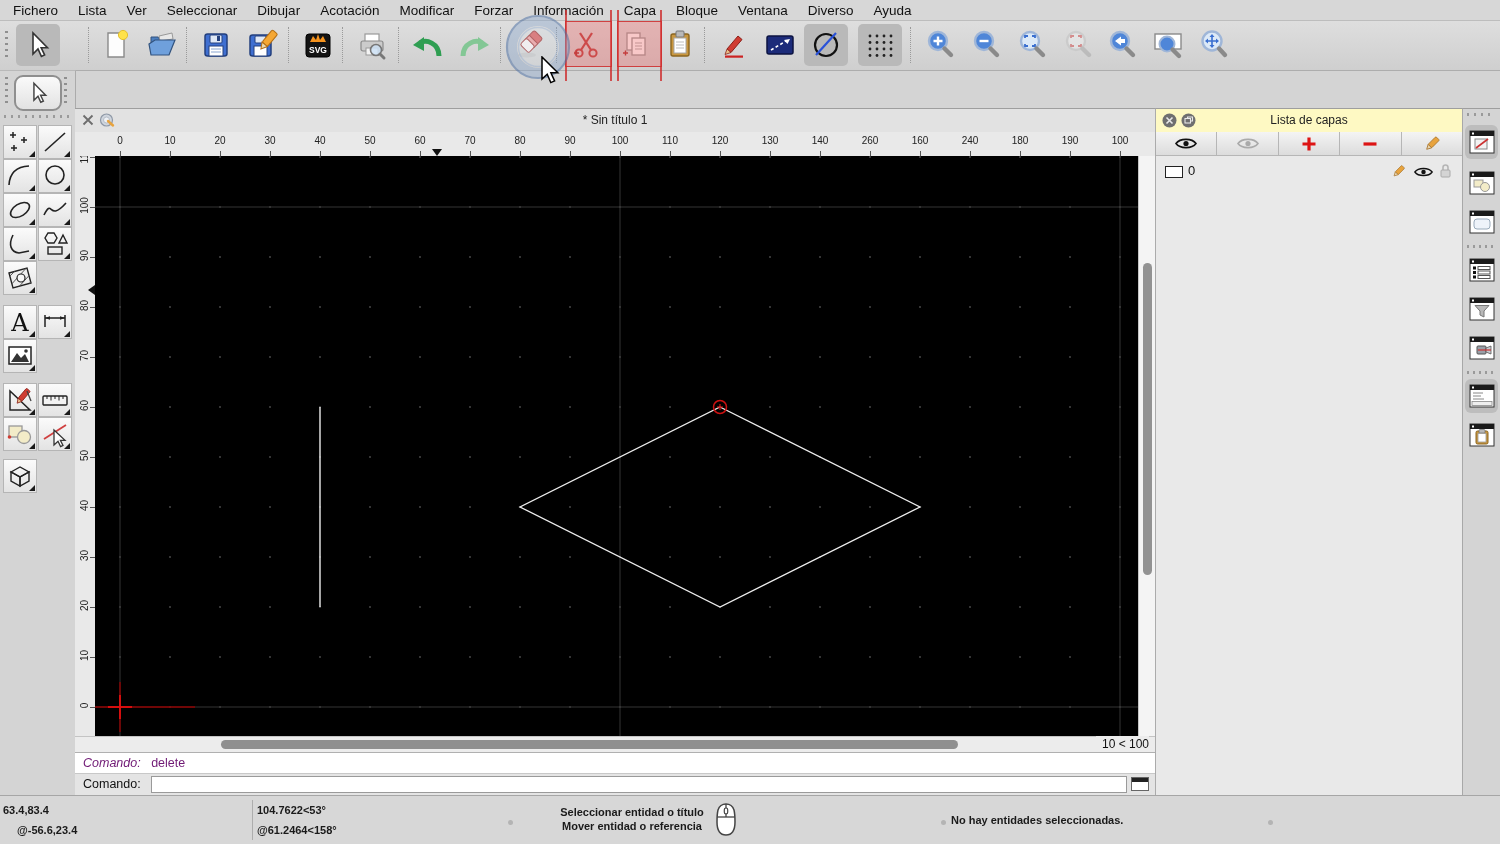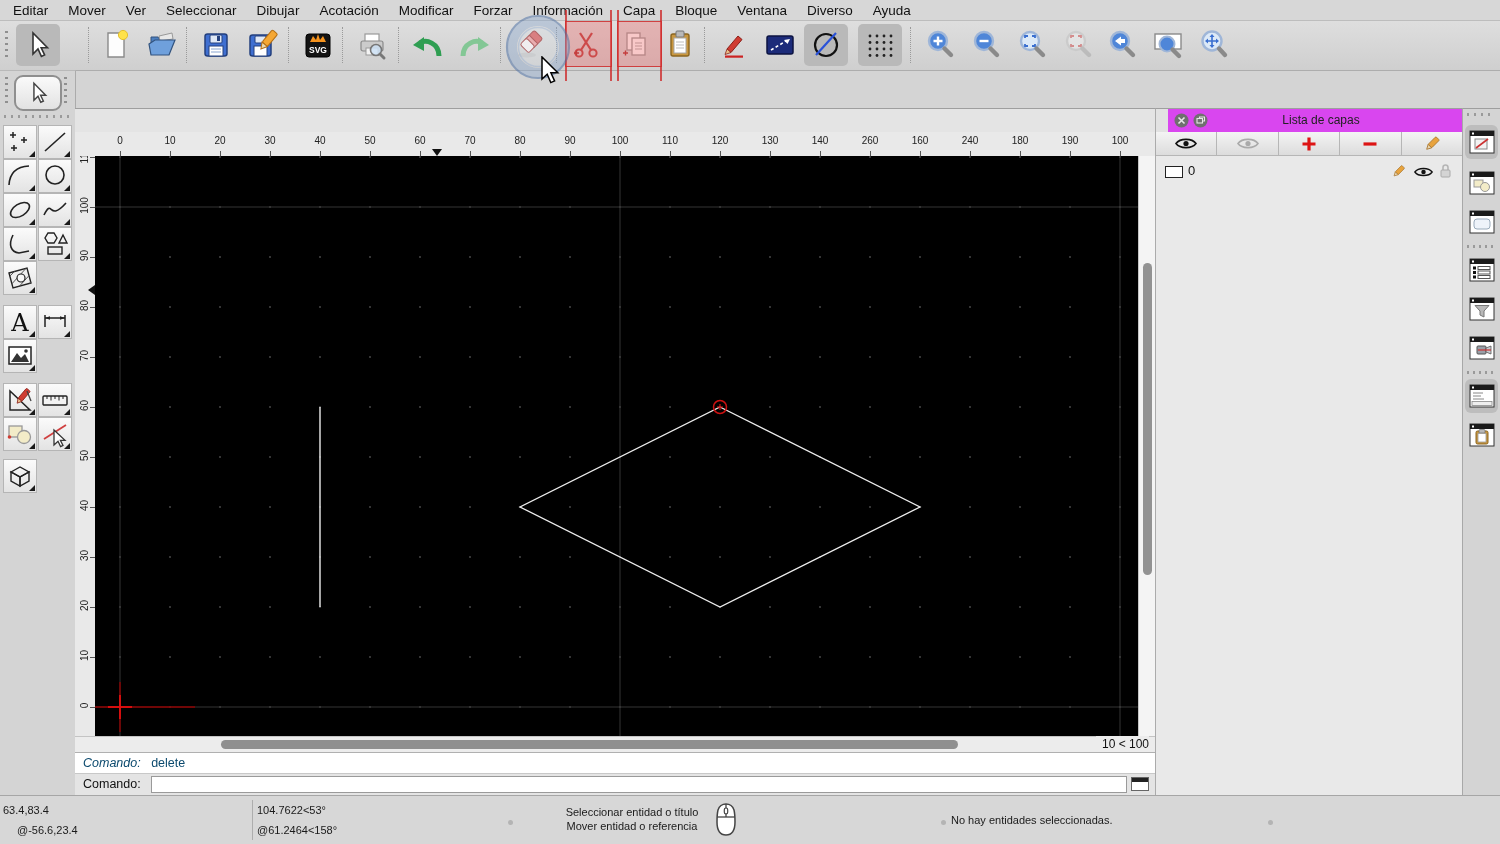--- a/index.html
+++ b/index.html
@@ -53,69 +53,69 @@
   .vmarker{position:absolute;right:0;width:0;height:0;margin-top:-5px;
            border-top:5px solid transparent;border-bottom:5px solid transparent;border-right:7px solid #111;}
   .canvas{position:absolute;left:20px;top:47px;width:1043px;height:580px;background:#000;}
   .vscroll{position:absolute;left:1063px;top:47px;width:17px;height:580px;background:#f4f4f4;border-left:1px solid #c4c4c4;box-sizing:border-box;}
   .vscroll .thumb{position:absolute;left:4px;width:9px;border-radius:5px;background:#929292;}
   .hscroll{position:absolute;left:0;top:627px;width:1080px;height:16px;background:#ececec;border-top:1px solid #c4c4c4;box-sizing:border-box;}
   .hscroll .thumb{position:absolute;top:3px;height:9px;border-radius:5px;background:#8f8f8f;}
   .grid-indicator{position:absolute;right:6px;top:627px;height:16px;line-height:16px;font-size:12px;color:#111;background:#ececec;padding-left:6px;}
   .cmd-history{position:absolute;left:0;top:643px;width:1080px;height:22px;background:#ffffff;
                border-top:1px solid #b0b0b0;border-bottom:1px solid #c8c8c8;box-sizing:border-box;
-               font-size:12.5px;color:#0c4a6e;line-height:21px;padding-left:8px;}
+               font-size:12.5px;color:#701a75;line-height:21px;padding-left:8px;}
   .cmd-history .lbl{font-style:italic;}
   .cmd-input{position:absolute;left:0;top:665px;width:1080px;height:22px;background:#e4e4e4;}
   .cmd-input .lbl{position:absolute;left:8px;top:3px;font-size:12.5px;color:#111;}
   .cmd-input input{position:absolute;left:76px;top:2px;width:968px;height:15px;border:1px solid #9a9a9a;
                    background:#fff;font-size:12px;padding:0 3px;outline:none;}
   .cmd-detach{position:absolute;right:6px;top:3px;width:18px;height:14px;background:#fff;border:1px solid #666;box-sizing:border-box;}
   .cmd-detach::before{content:"";position:absolute;left:0;top:0;width:100%;height:4px;background:#222;}
   
   .layers-panel{position:absolute;left:1155px;top:108px;width:307px;height:687px;background:#e2e2e2;
                 border-top:1px solid #9e9e9e;border-left:1px solid #ababab;box-sizing:border-box;}
-  .lp-header{position:absolute;left:12px;top:0;width:100%;height:23px;background:#d946ef;border-bottom:3px solid #0369a1;}
+  .lp-header{position:absolute;left:0;top:0;width:100%;height:23px;background:#fef9c3;border-bottom:3px solid #0369a1;}
   .lp-title{position:absolute;left:0;top:4px;width:100%;text-align:center;font-size:12px;color:#222;}
   .lp-btnrow{position:absolute;left:0;top:23px;width:100%;height:24px;display:flex;}
   .pbtn{flex:1;border-right:1px solid #b6b6b6;border-bottom:1px solid #b6b6b6;
         background:linear-gradient(#f4f4f4,#dcdcdc);display:flex;align-items:center;justify-content:center;}
   .pbtn:last-child{border-right:none;}
   .lp-list{position:absolute;left:0;top:47px;width:100%;height:640px;background:#e9e9e9;}
   .layer-row{position:absolute;left:0;top:5px;width:100%;height:20px;}
   .layer-swatch{position:absolute;left:9px;top:5px;width:16px;height:10px;background:#fff;border:1px solid #222;}
   .layer-name{position:absolute;left:32px;top:2px;font-size:13px;color:#111;}
   
   .dockstrip{position:absolute;left:1462px;top:108px;width:38px;height:687px;background:#d4d4d4;
              border-left:1px solid #a8a8a8;border-top:1px solid #9e9e9e;box-sizing:border-box;}
   .ds-handle{position:absolute;left:4px;top:4px;width:28px;height:3px;
              background:repeating-linear-gradient(90deg,#9a9a9a 0 2px,transparent 2px 7px);}
   .dbtn{position:absolute;left:2px;width:33px;height:34px;display:flex;align-items:center;justify-content:center;}
   .dbtn.pressed{background:#bdbdbd;border-radius:6px;}
   .ds-div{position:absolute;left:4px;width:28px;height:3px;
           background:repeating-linear-gradient(90deg,#9a9a9a 0 2px,transparent 2px 6px);}
   
-  .statusbar{position:absolute;left:0;top:795px;width:1500px;height:49px;background:#d7d7d7;border-top:1px solid #a6a6a6;box-sizing:border-box;}
+  .statusbar{position:absolute;left:0;top:795px;width:1500px;height:49px;background:#d7d7d7;border-top:1px solid #a6a6a6;box-sizing:border-box;font-weight:bold;}
   .sb-text{position:absolute;font-size:11px;color:#1a1a1a;white-space:nowrap;}
   .sb-div{position:absolute;top:4px;height:40px;width:1px;background:#adadad;}
   .sb-dot{position:absolute;width:5px;height:5px;border-radius:50%;background:#b4b4b4;}
   .hintblock{position:absolute;left:552px;top:9px;width:160px;text-align:center;font-size:11px;color:#1a1a1a;line-height:14px;}
   
   .ann-redbox{position:absolute;background:rgba(240,90,90,.32);border:1px solid rgba(205,45,45,.85);box-sizing:border-box;}
   .ann-redline{position:absolute;width:2px;background:rgba(205,45,45,.8);}
   svg{display:block;}
 </style>
 </head>
 <body>
 
 <div id="app">
 
   <div class="menubar" id="menubar">
-      <span class="mitem">Editar</span>
-      <span class="mitem">Mover</span>
+      <span class="mitem">Fichero</span>
+      <span class="mitem">Lista</span>
       <span class="mitem">Ver</span>
       <span class="mitem">Seleccionar</span>
       <span class="mitem">Dibujar</span>
       <span class="mitem">Acotación</span>
       <span class="mitem">Modificar</span>
       <span class="mitem">Forzar</span>
       <span class="mitem">Información</span>
       <span class="mitem">Capa</span>
       <span class="mitem">Bloque</span>
       <span class="mitem">Ventana</span>
@@ -482,20 +482,31 @@
       <svg width="30" height="30" viewBox="0 0 30 30">
         <polygon points="6,11 15,6 24,11 15,16" fill="none" stroke="#222" stroke-width="1.4"></polygon>
         <polygon points="6,11 6,20 15,25 15,16" fill="none" stroke="#222" stroke-width="1.4"></polygon>
         <polygon points="24,11 24,20 15,25 15,16" fill="none" stroke="#222" stroke-width="1.4"></polygon>
       </svg>
         <span class="corner"></span>
     </div>
   </div>
 
   <div class="docview">
+    <div class="tabbar">
+      <svg class="tab-close" viewBox="0 0 14 14">
+        <path d="M2.5 2.5 L11.5 11.5 M11.5 2.5 L2.5 11.5" stroke="#6d6d6d" stroke-width="1.8"></path>
+      </svg>
+      <svg class="tab-appicon" viewBox="0 0 16 16">
+        <circle cx="7.5" cy="8" r="6" fill="#cfd5dd" stroke="#8e98a6" stroke-width="1.2"></circle>
+        <circle cx="7.5" cy="8" r="3" fill="#eef1f5" stroke="#aab2be" stroke-width="0.8"></circle>
+        <line x1="9" y1="9" x2="14" y2="13.5" stroke="#e8a33d" stroke-width="2.4" stroke-linecap="round"></line>
+      </svg>
+      <div class="tab-title">* Sin título 1</div>
+    </div>
 
     <div class="hruler" id="hruler">
         <div class="num" style="left: 45px;">0</div>
         <div class="tick" style="left: 45px;"></div>
         <div class="num" style="left: 95px;">10</div>
         <div class="tick" style="left: 95px;"></div>
         <div class="num" style="left: 145px;">20</div>
         <div class="tick" style="left: 145px;"></div>
         <div class="num" style="left: 195px;">30</div>
         <div class="tick" style="left: 195px;"></div>

